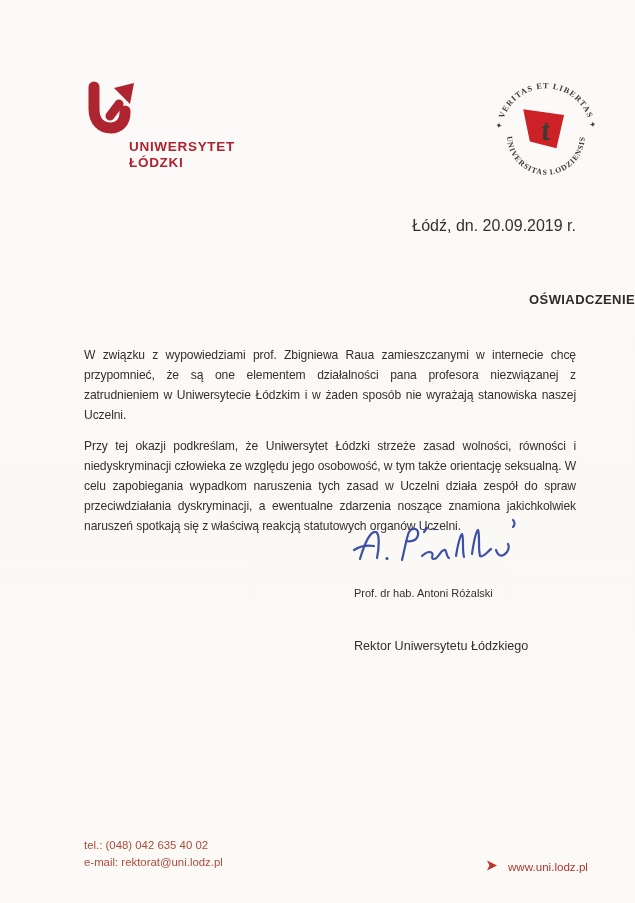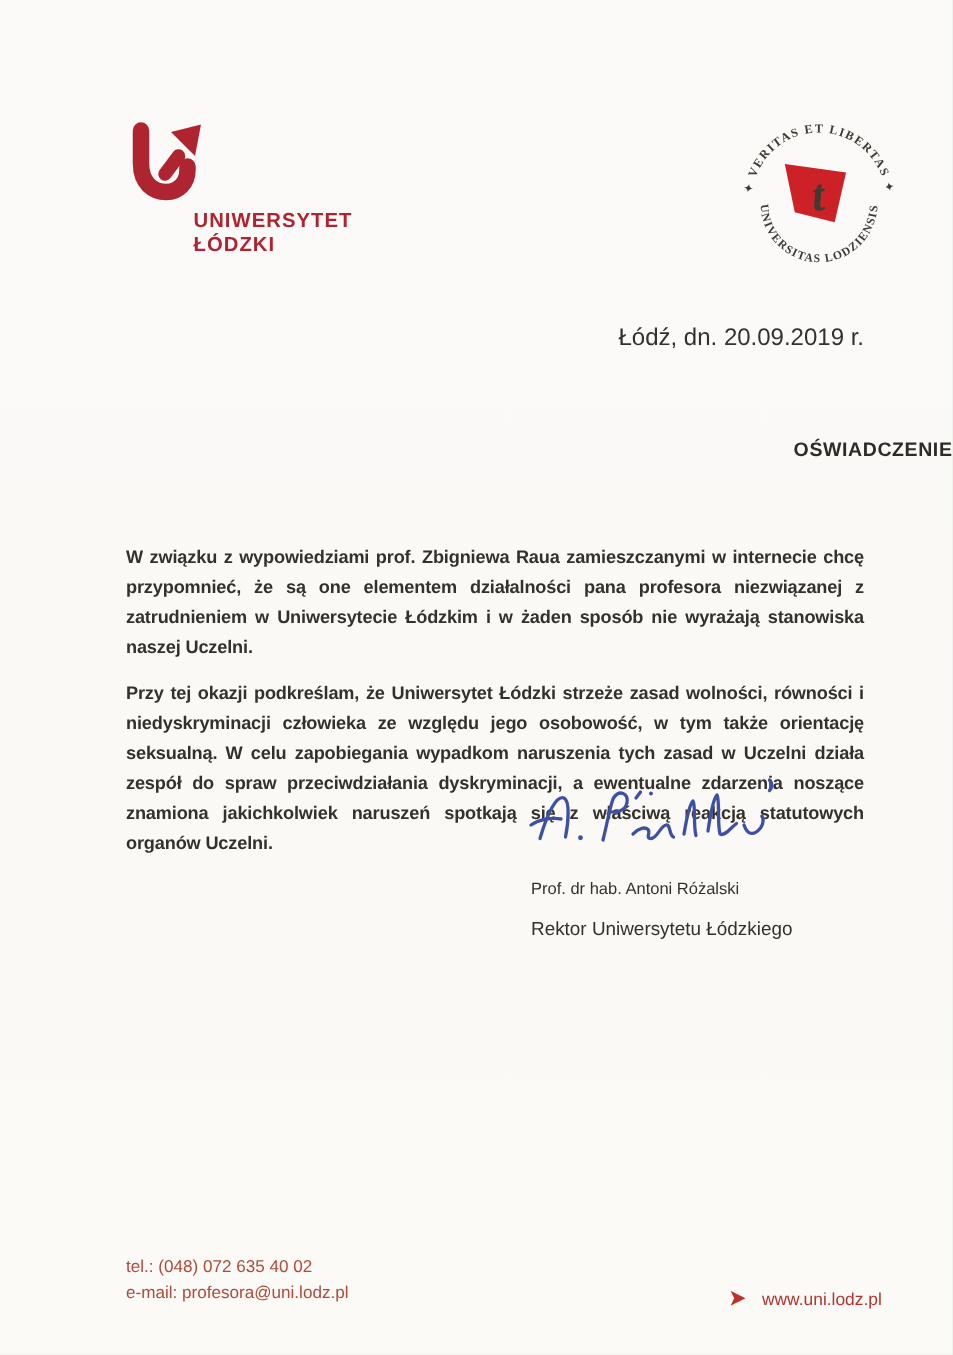--- a/index.html
+++ b/index.html
@@ -22,30 +22,30 @@
   
   .date{
     position:absolute;top:217px;right:59px;
     font-size:16px;color:#34312c;
   }
   .title{
     position:absolute;left:0;right:0;top:292px;text-align:right;
     font-size:13px;font-weight:700;letter-spacing:.4px;color:#2f2c28;margin-left:12px;
   }
   .bodytext{
-    position:absolute;left:84px;top:361px;width:492px;
+    position:absolute;left:84px;top:345px;width:492px;
     font-size:12.1px;line-height:20px;letter-spacing:-.1px;
-    text-align:justify;color:#34312c;font-weight:bold;
+    text-align:justify;color:#34312c;
   }
   .bodytext p{margin:0;}
   .bodytext p + p{margin-top:11px;}
   
   .signature{position:absolute;left:350px;top:512px;width:170px;height:62px;}
   .signer-name{position:absolute;left:354px;top:587px;font-size:11px;color:#34312c;}
-  .signer-role{position:absolute;left:354px;top:612px;font-size:12.6px;color:#34312c;}
+  .signer-role{position:absolute;left:354px;top:639px;font-size:12.6px;color:#34312c;}
   
   .footer-contact{
     position:absolute;left:84px;top:837px;
     font-size:11.4px;line-height:17.2px;color:#b04a3a;
   }
   .footer-site{
     position:absolute;left:487px;top:860px;display:flex;align-items:flex-start;gap:11px;
     font-size:11.6px;color:#b2352f;
   }
   .site-arrow{width:10px;height:11px;flex:0 0 auto;}
@@ -103,22 +103,22 @@
       <path d="M 163,8 C 165,10 165,13 163,15"></path>
     </g>
     <circle cx="37" cy="46.5" r="1.6" fill="#3e50a6"></circle>
     <circle cx="84" cy="17" r="1.3" fill="#3e50a6"></circle>
   </svg>
 
   <div class="signer-name">Prof. dr hab. Antoni Różalski</div>
   <div class="signer-role">Rektor Uniwersytetu Łódzkiego</div>
 
   <div class="footer-contact">
-    <div>tel.: (048) 072 635 40 02</div>
-    <div>e-mail: profesora@uni.lodz.pl</div>
+    <div>tel.: (048) 042 635 40 02</div>
+    <div>e-mail: rektorat@uni.lodz.pl</div>
   </div>
 
   <div class="footer-site">
     <svg class="site-arrow" viewBox="0 0 10 11" aria-hidden="true">
       <polygon points="0,0.5 10,5.5 0,10.5 2.5,5.5" fill="#c23129"></polygon>
     </svg>
     <span>www.uni.lodz.pl</span>
   </div>
 
 </div>

